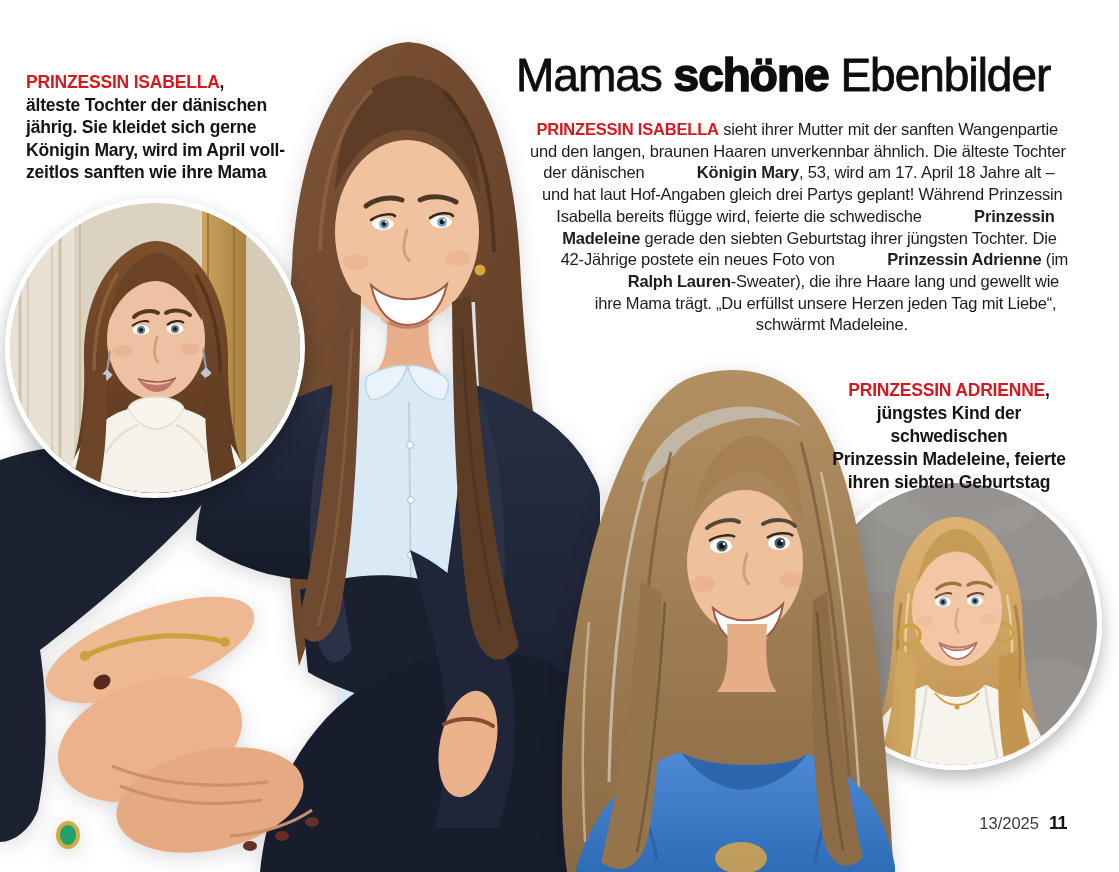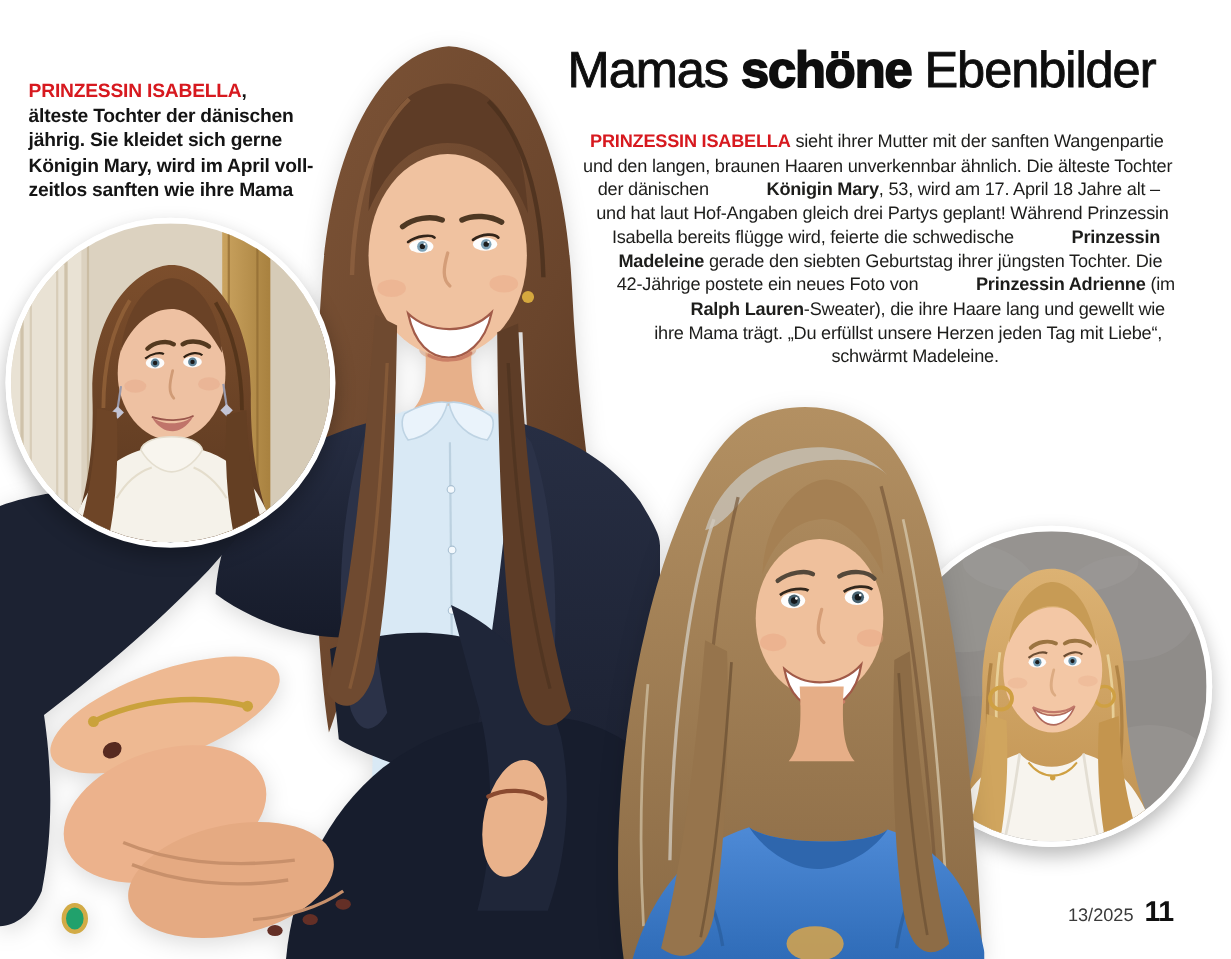--- a/index.html
+++ b/index.html
@@ -18,21 +18,21 @@
   #photo-mary{left:5px;top:198px;width:290px;height:290px;z-index:2;
     border:5px solid #fff;border-radius:50%;overflow:hidden;
     box-shadow:0 8px 18px rgba(0,0,0,.28);}
   #photo-madeleine{left:810px;top:478px;width:282px;height:282px;z-index:3;
     border:5px solid #fff;border-radius:50%;overflow:hidden;
     box-shadow:0 8px 18px rgba(0,0,0,.28);}
   #photo-adrienne{left:545px;top:362px;width:350px;height:510px;z-index:4;}
 
   
   .headline{
-    position:absolute;left:516px;top:40px;margin:0;z-index:6;
+    position:absolute;left:516px;top:52px;margin:0;z-index:6;
     font-size:46px;line-height:1.04;font-weight:400;color:#0e0e0e;
     letter-spacing:-1px;white-space:nowrap;
     -webkit-text-stroke:0.8px #0e0e0e;
   }
   .headline .seg-black{font-weight:700;-webkit-text-stroke:1.6px #0e0e0e;}
 
   
   .article{
     position:absolute;left:512px;top:119px;width:557px;z-index:6;
     font-size:16.5px;line-height:21.7px;letter-spacing:-0.2px;
@@ -52,21 +52,21 @@
     line-height:22.5px;color:#141414;letter-spacing:-0.2px;}
   .cap-head{display:block;}
   .cap-head .red-txt{color:var(--red);}
   #caption-isabella{left:26px;top:71px;width:314px;}
   #caption-adrienne{left:824px;top:379px;width:250px;text-align:center;line-height:23px;}
 
   
   .folio{position:absolute;right:52px;top:813px;z-index:6;
     display:flex;align-items:baseline;gap:10px;}
   .folio .issue{font-size:16.5px;color:#3a3a3a;text-align:right;}
-  .folio .pagenum{font-size:26px;font-weight:700;color:#101010;letter-spacing:-0.5px;}
+  .folio .pagenum{font-size:18px;font-weight:700;color:#101010;letter-spacing:-0.5px;}
 </style>
 </head>
 <body>
 
 <div class="page">
 
   <figure class="photo cutout" id="photo-isabella" role="img" aria-label="Prinzessin Isabella">
     <svg viewBox="0 0 600 842" xmlns="http://www.w3.org/2000/svg">
       <defs>
         <linearGradient id="i-hair" x1="0" y1="0" x2="1" y2="1">
@@ -315,20 +315,28 @@
   <div class="caption" id="caption-isabella">
     <span class="cap-head"><span class="red-txt">PRINZESSIN ISABELLA</span><span>,</span></span>
     <div class="cap-lines">
         <div class="cap-line">älteste Tochter der dänischen</div>
         <div class="cap-line">jährig. Sie kleidet sich gerne</div>
         <div class="cap-line">Königin Mary, wird im April voll-</div>
         <div class="cap-line">zeitlos sanften wie ihre Mama</div>
       </div>
   </div>
 
+  <div class="caption" id="caption-adrienne">
+    <span class="cap-head"><span class="red-txt">PRINZESSIN ADRIENNE</span><span>,</span></span>
+    <div class="cap-lines">
+        <div class="cap-line">jüngstes Kind der schwedischen</div>
+        <div class="cap-line">Prinzessin Madeleine, feierte</div>
+        <div class="cap-line">ihren siebten Geburtstag</div>
+      </div>
+  </div>
 
   <h1 class="headline"><span class="seg-light">Mamas </span><span class="seg-black">schöne</span><span class="seg-light"> Ebenbilder</span></h1>
 
   <div class="article">
     <div class="hair-spacer"></div>
     <p><span class="seg-redbold">PRINZESSIN ISABELLA</span><span class="seg-regular"> sieht ihrer Mutter mit der sanften Wangenpartie und den langen, braunen Haaren unverkennbar ähnlich. Die älteste Tochter der dänischen </span><span class="seg-bold">Königin Mary</span><span class="seg-regular">, 53, wird am 17. April 18 Jahre alt – und hat laut Hof-Angaben gleich drei Partys geplant! Während Prinzessin Isabella bereits flügge wird, feierte die schwedische </span><span class="seg-bold">Prinzessin Madeleine</span><span class="seg-regular"> gerade den siebten Geburtstag ihrer jüngsten Tochter. Die 42-Jährige postete ein neues Foto von </span><span class="seg-bold">Prinzessin Adrienne</span><span class="seg-regular"> (im </span><span class="seg-bold">Ralph Lauren</span><span class="seg-regular">-Sweater), die ihre Haare lang und gewellt wie ihre Mama trägt. „Du erfüllst unsere Herzen jeden Tag mit Liebe“, schwärmt Madeleine.</span></p>
   </div>
 
   <div class="folio">
     <span class="issue">13/2025</span>

